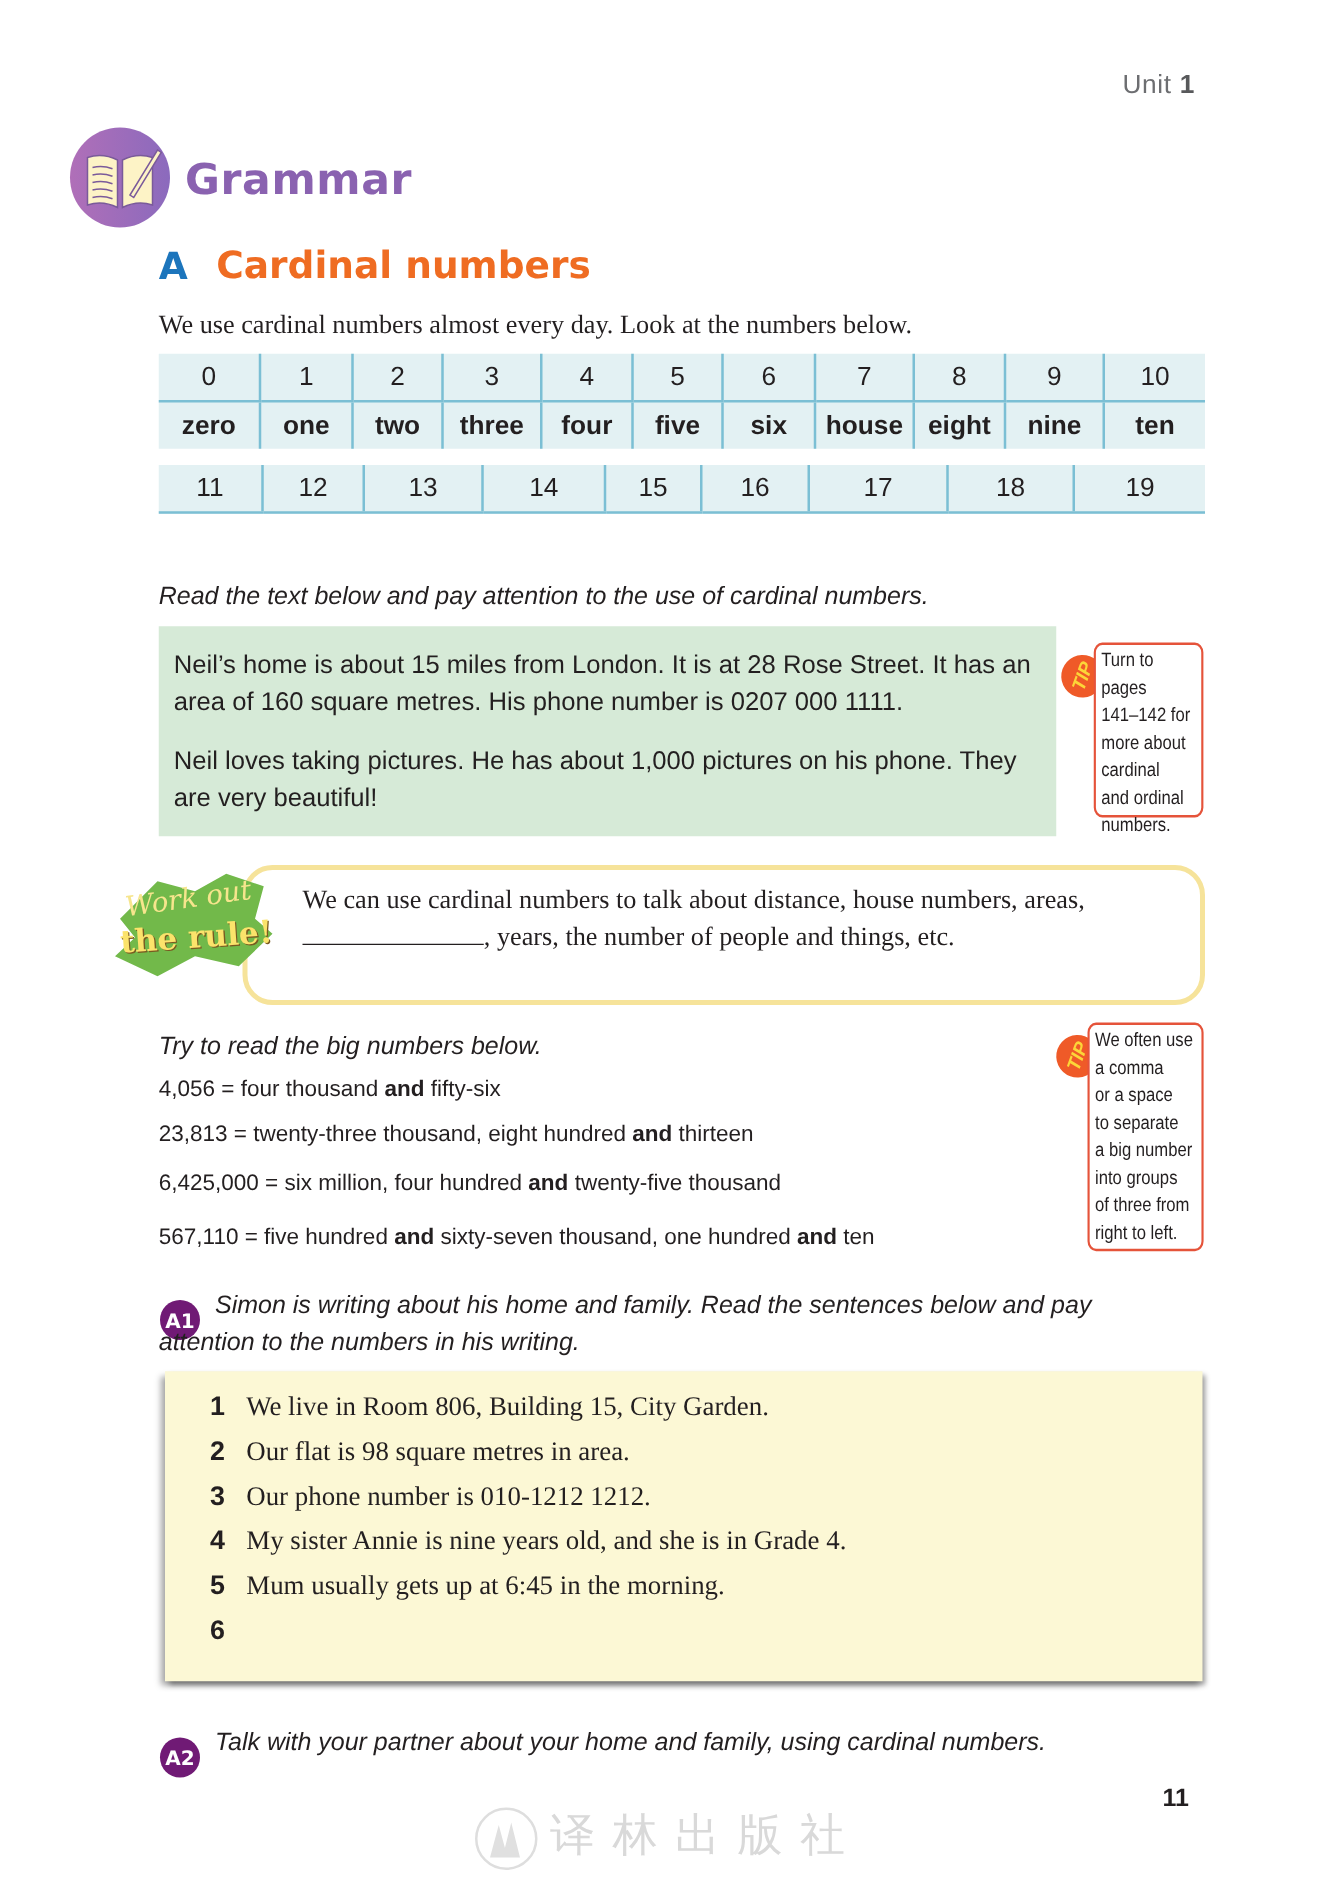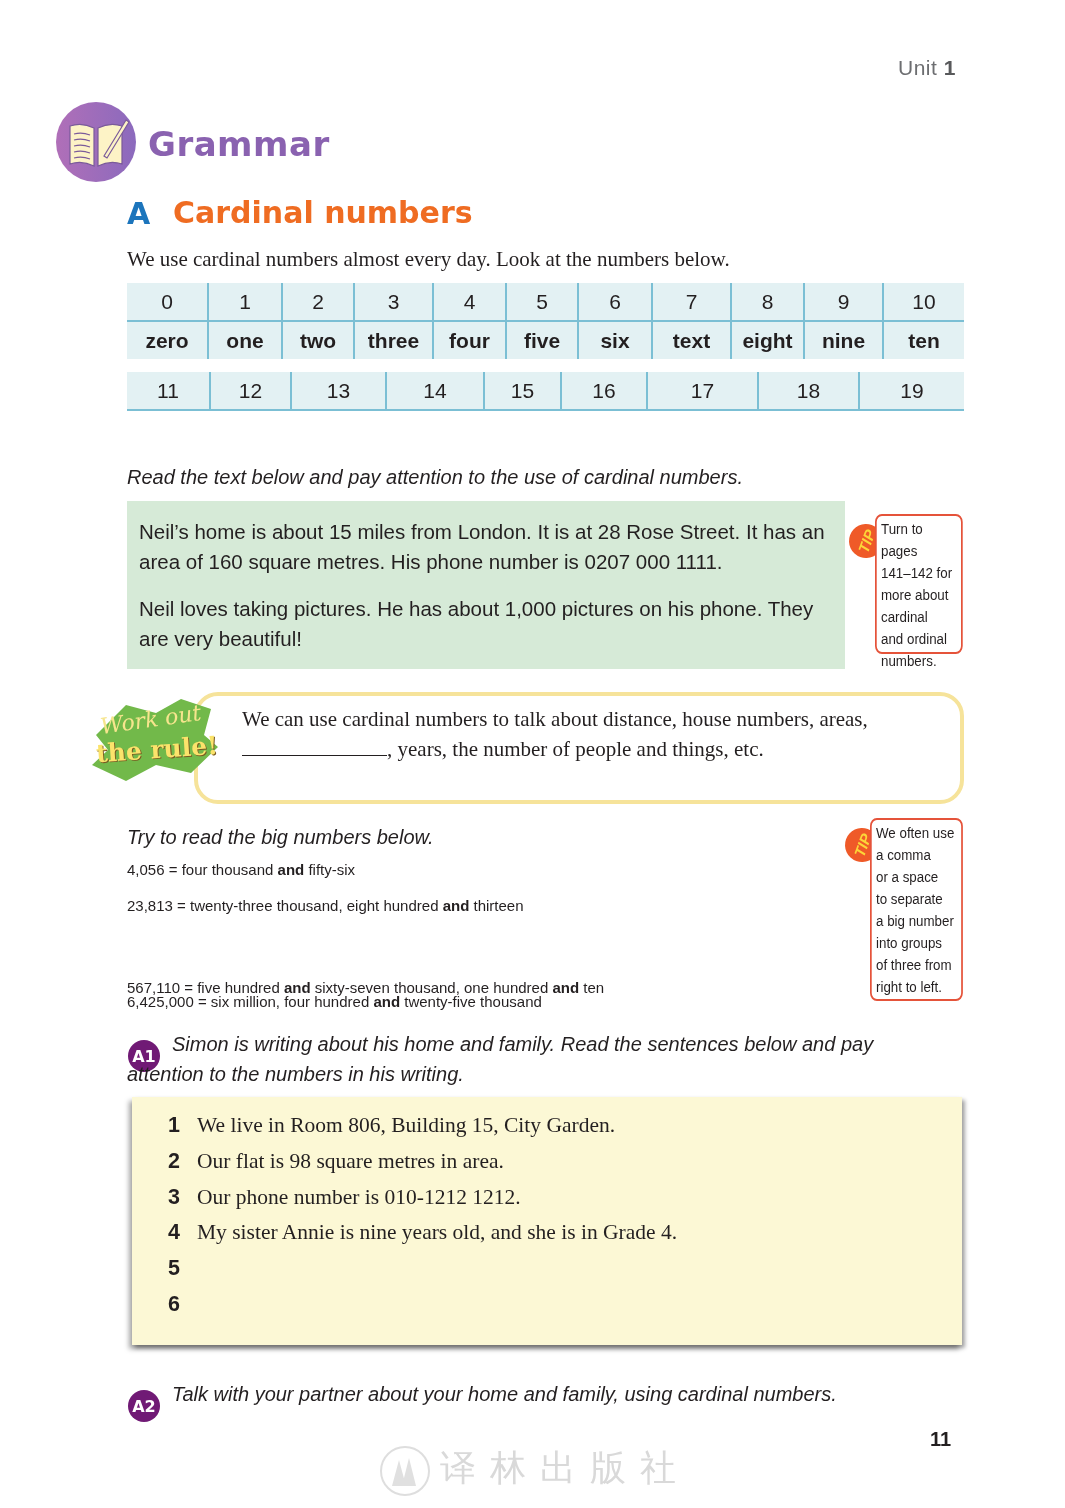--- a/index.html
+++ b/index.html
@@ -38,21 +38,21 @@
                font-size: 15px; font-weight: bold; font-style: italic; display: flex; align-items: center; justify-content: center;
                transform: rotate(-70deg); }
 
   .rule-badge { left: 86px; top: 695px; width: 140px; height: 90px; }
   .rule-box { left: 194px; top: 692px; width: 770px; height: 112px; border: 4px solid #f6e39a; border-radius: 24px;
               box-sizing: border-box; background: #fff; }
   .rule-text { left: 242px; top: 704px; width: 700px; font-size: 21px; line-height: 30px; font-family: "Liberation Serif", serif; }
   .blank { display: inline-block; width: 145px; border-bottom: 1.5px solid #231f20; height: 18px; vertical-align: baseline; }
 
   .try-title { left: 127px; top: 826px; font-size: 20px; font-style: italic; }
-  .bignum { left: 127px; font-size: 15px; }
+  .bignum { left: 127px; font-size: 18px; }
 
   .ex-badge { width: 32px; height: 32px; border-radius: 50%; background: #701a75; color: #fff; font-weight: bold;
               font-size: 16px; display: flex; align-items: center; justify-content: center; font-family: "DejaVu Sans", sans-serif; margin-top: 12px; }
   .ex-text { font-size: 20px; font-style: italic; line-height: 30px; }
 
   .note { left: 132px; top: 1097px; width: 830px; height: 248px; background: #fcf8d5; box-sizing: border-box;
           box-shadow: -3px 4px 5px rgba(0,0,0,0.35), 3px 3px 4px rgba(0,0,0,0.35); }
   .note-list { left: 168px; top: 1113px; font-family: "Liberation Serif", serif; font-size: 21.5px; }
   .note-item { height: 35.8px; display: flex; }
   .note-num { width: 29px; font-family: "Liberation Sans", sans-serif; font-weight: bold; }
@@ -118,21 +118,21 @@
     <td>10</td>
   </tr>
   <tr class="words">
     <td>zero</td>
     <td>one</td>
     <td>two</td>
     <td>three</td>
     <td>four</td>
     <td>five</td>
     <td>six</td>
-    <td>text</td>
+    <td>house</td>
     <td>eight</td>
     <td>nine</td>
     <td>ten</td>
   </tr>
 </tbody>
   </table>
 
 <table class="numtab" style="left:127px; top:372px; width:837px;">
   <colgroup>
     <col style="width:83px">
@@ -191,21 +191,21 @@
 <div class="abs try-title">Try to read the big numbers below.</div>
 <div class="abs bignum" style="top:861px;">
   <span>4,056 = four thousand </span><b>and</b><span> fifty-six</span>
 </div>
 <div class="abs bignum" style="top:897px;">
   <span>23,813 = twenty-three thousand, eight hundred </span><b>and</b><span> thirteen</span>
 </div>
 <div class="abs bignum" style="top:979px;">
   <span>567,110 = five hundred </span><b>and</b><span> sixty-seven thousand, one hundred </span><b>and</b><span> ten</span>
 </div>
-<div class="abs bignum" style="top:993px;">
+<div class="abs bignum" style="top:936px;">
   <span>6,425,000 = six million, four hundred </span><b>and</b><span> twenty-five thousand</span>
 </div>
 
 <div class="abs tip-badge" style="left:845px; top:828px;">TIP</div>
 <div class="abs tip" style="left:870px; top:818px; width:108px; height:183px;">
   <div>We often use</div>
   <div>a comma</div>
   <div>or a space</div>
   <div>to separate</div>
   <div>a big number</div>
@@ -230,20 +230,21 @@
   <div class="note-item">
       <span class="note-num">3</span>
       <span>Our phone number is 010-1212 1212.</span>
     </div>
   <div class="note-item">
       <span class="note-num">4</span>
       <span>My sister Annie is nine years old, and she is in Grade 4.</span>
     </div>
   <div class="note-item">
       <span class="note-num">5</span>
+      <span>Mum usually gets up at 6:45 in the morning.</span>
     </div>
   <div class="note-item">
       <span class="note-num">6</span>
     </div>
 </div>
 
 <div class="abs ex-badge" style="left:128px; top:1378px;">A2</div>
 <div class="abs ex-text" style="left:172px; top:1379px;">Talk with your partner about your home and family, using cardinal numbers.</div>
 
 <div class="abs page-num">11</div>

